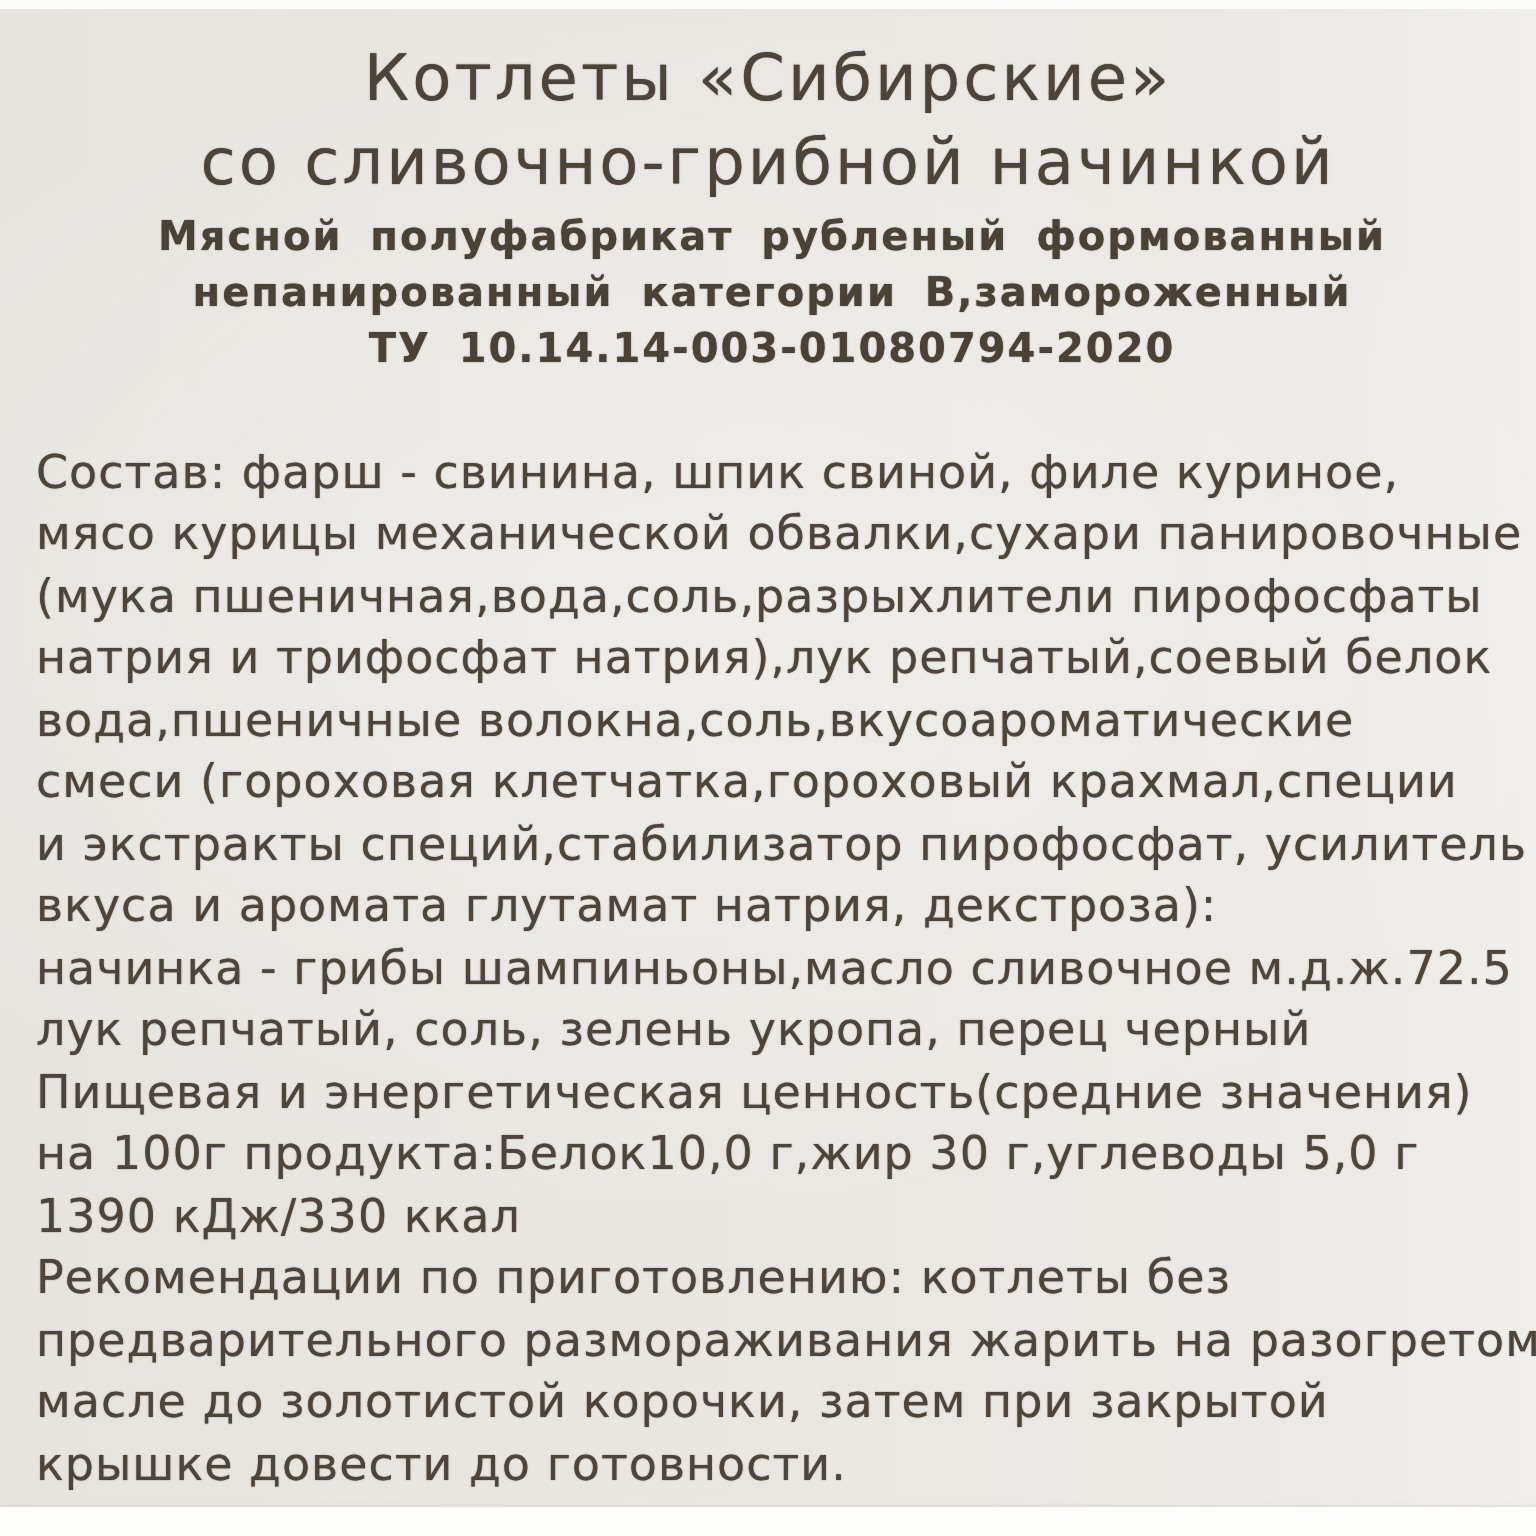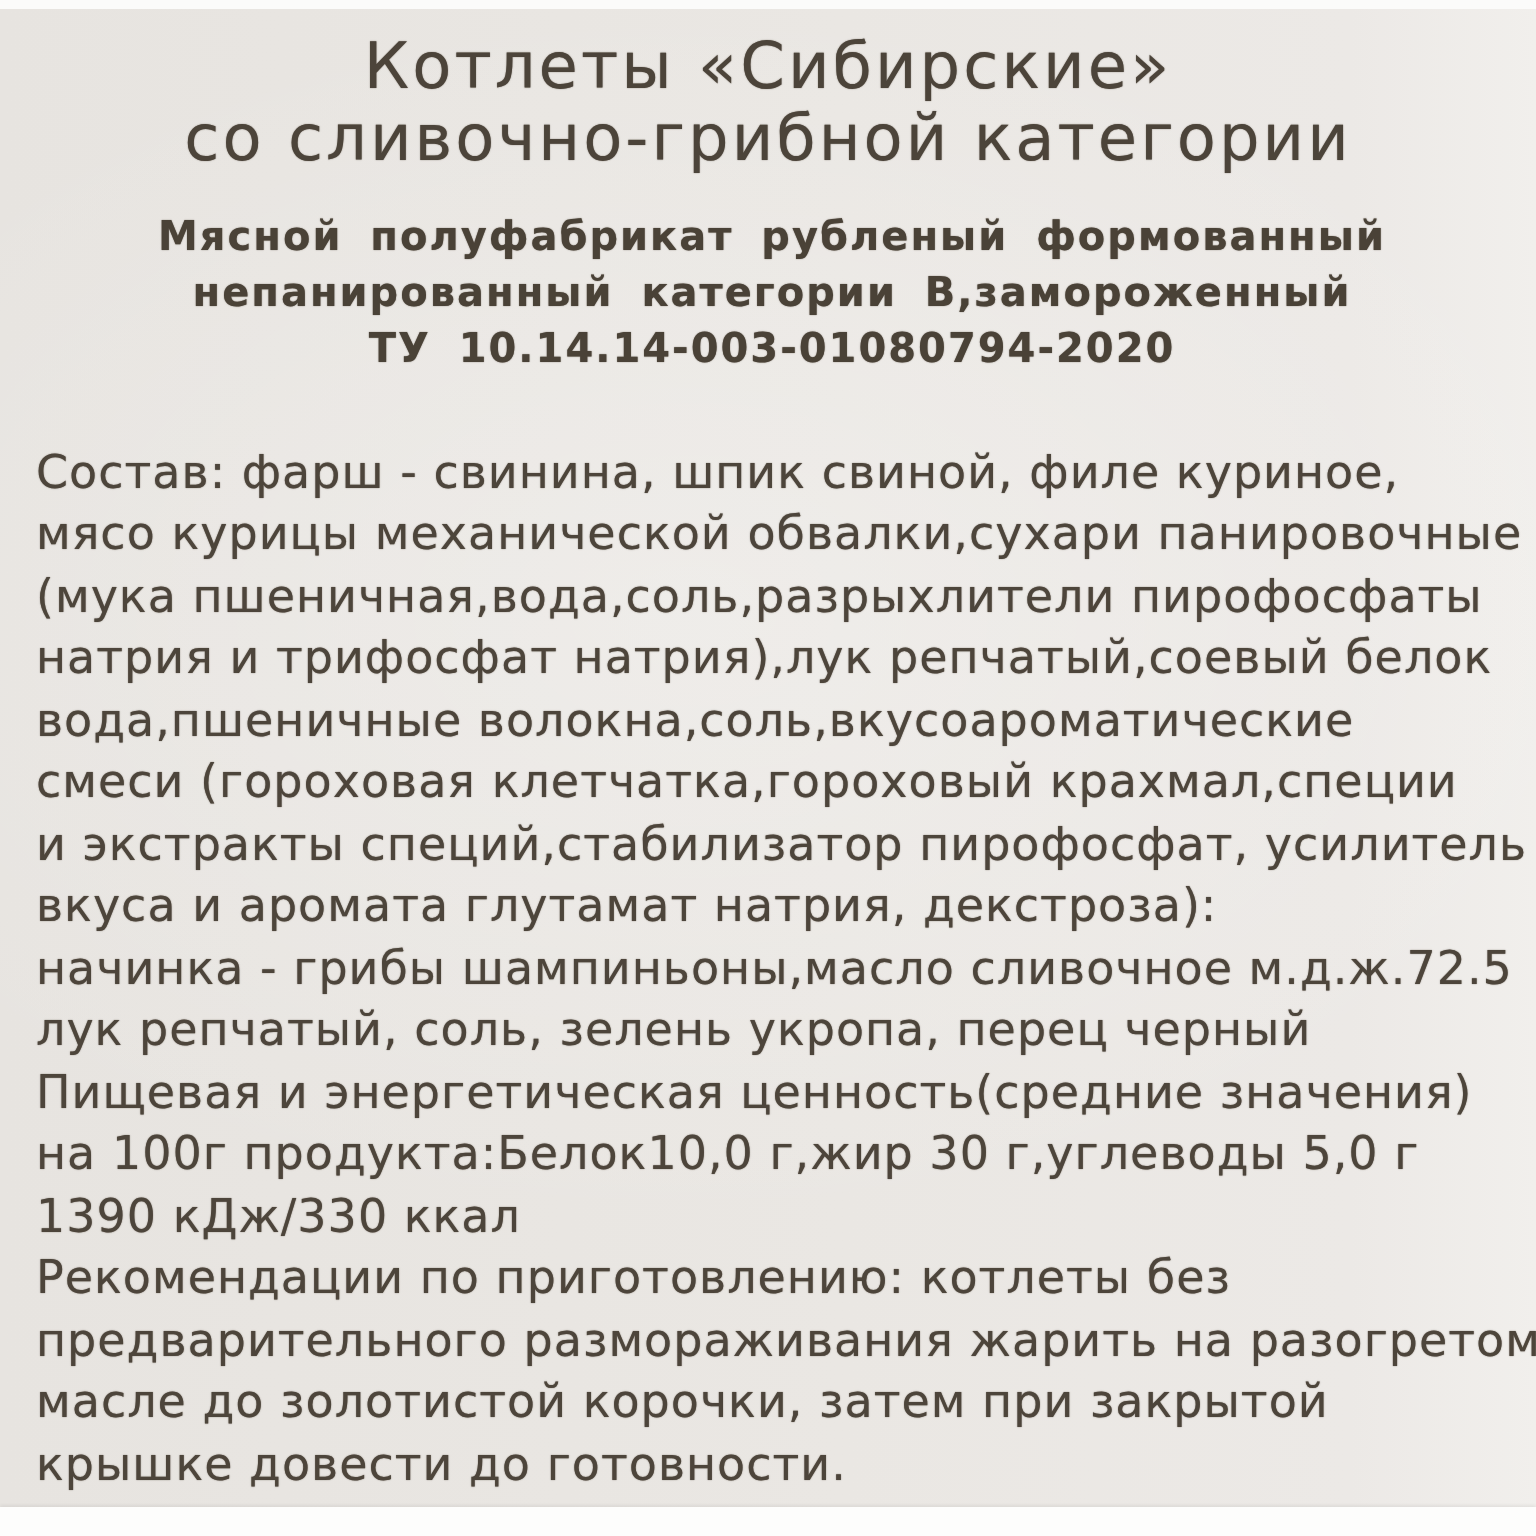--- a/index.html
+++ b/index.html
@@ -36,21 +36,21 @@
     position: absolute;
     top: 30px; left: 0; width: 100%;
     text-align: center;
   }
   .title-line {
     font-size: 64px;
     line-height: 72px;
     letter-spacing: 3px;
     white-space: nowrap;
     font-weight: normal;
-    margin: 0;
+    margin: 12px;
   }
   .subtitle-block {
     position: absolute;
     top: 208px; left: 4px; width: 100%;
     text-align: center;
   }
   .subtitle-line {
     font-size: 40px;
     line-height: 56px;
     font-weight: bold;
@@ -77,21 +77,21 @@
 </style>
 </head>
 <body>
 
 <div class="label-photo">
 
   <div class="edge-top"></div>
 
   <div class="title-block printed">
     <div class="title-line">Котлеты «Сибирские»</div>
-    <div class="title-line">со сливочно-грибной категории</div>
+    <div class="title-line">со сливочно-грибной начинкой</div>
   </div>
 
   <div class="subtitle-block printed">
     <div class="subtitle-line">Мясной полуфабрикат рубленый формованный</div>
     <div class="subtitle-line">непанированный категории В,замороженный</div>
     <div class="subtitle-line">ТУ 10.14.14-003-01080794-2020</div>
   </div>
 
   <div class="body-block printed">
     <div class="body-line">Состав: фарш - свинина, шпик свиной, филе куриное,</div>

